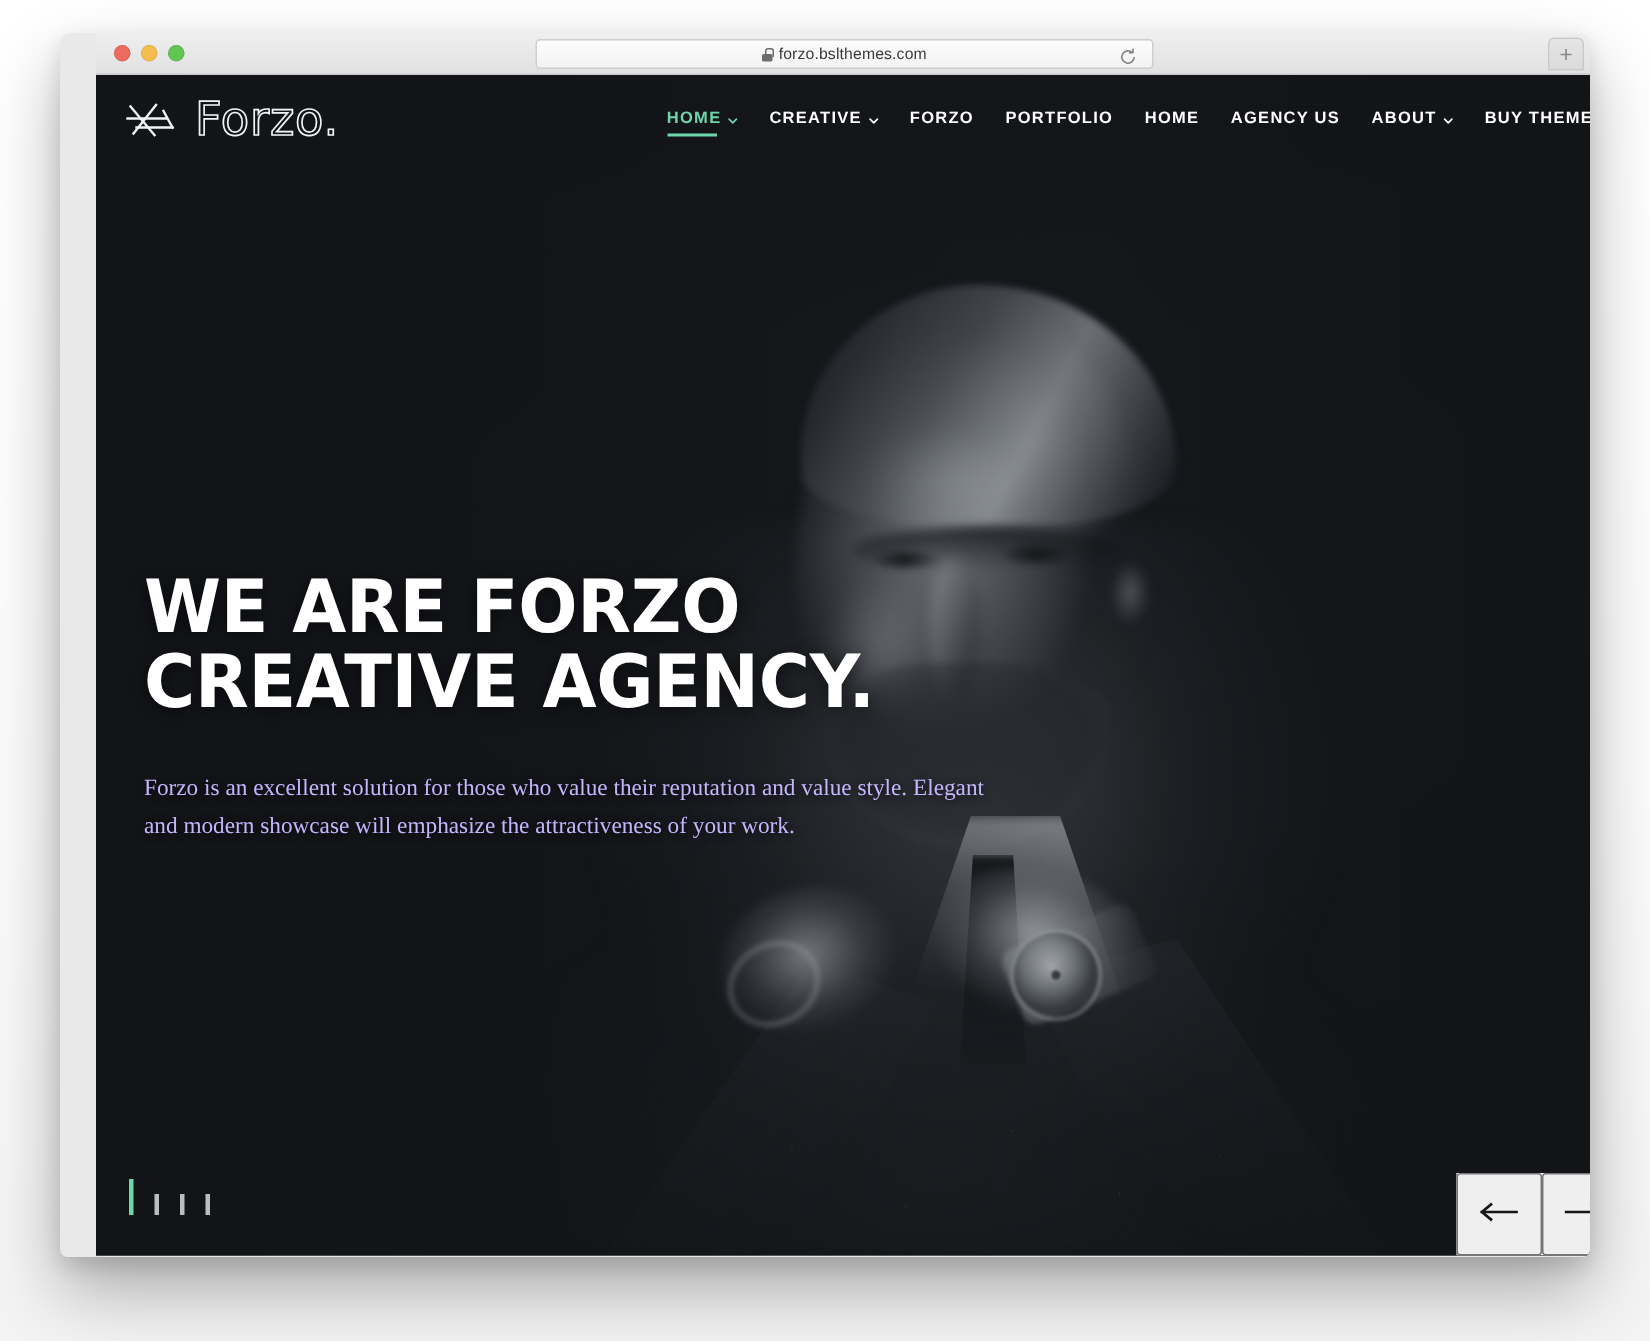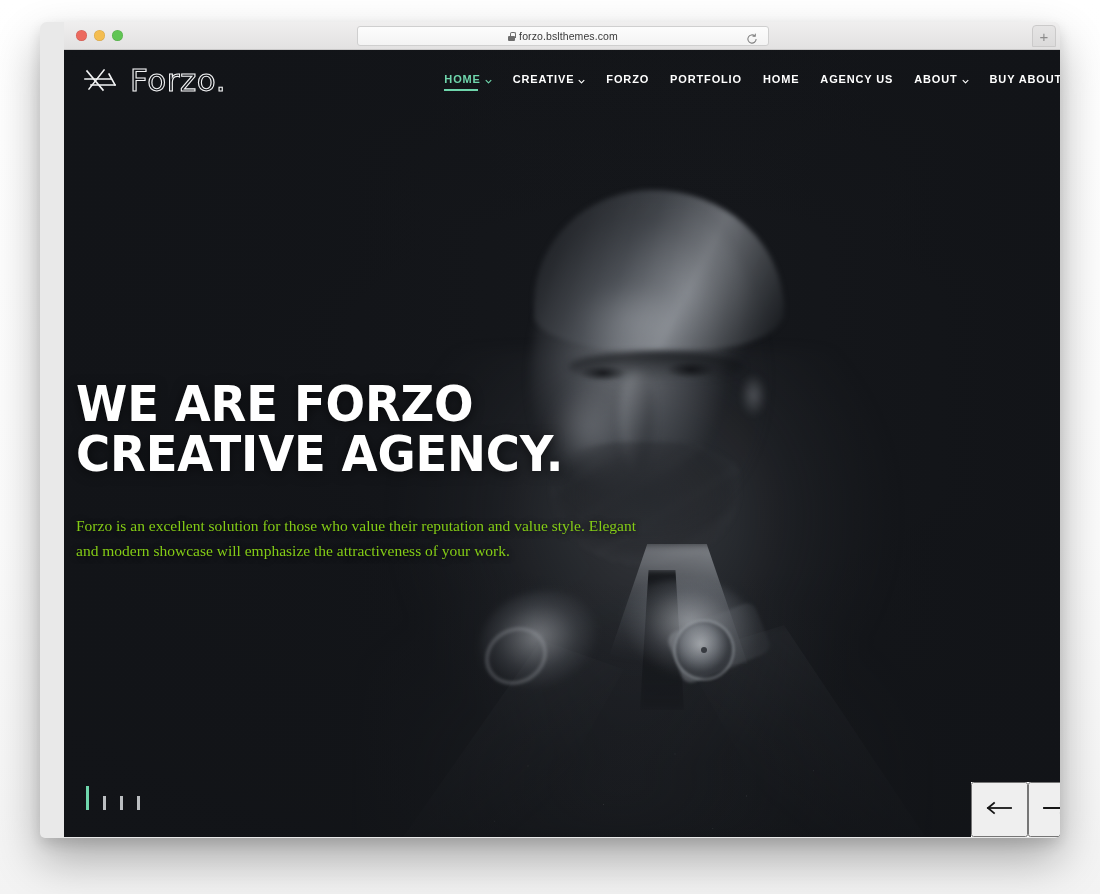--- a/index.html
+++ b/index.html
@@ -299,42 +299,42 @@
   .nav-item.active::after {
     content:"";
     position:absolute; left:0; right:14px; bottom:-3px;
     height:2px; background:#6fd6ac;
   }
   .caret { width:7px; height:7px; }
 
   
   .hero-content {
     position:absolute;
-    left:12px; top:330px;
+    left:32px; top:330px;
     width:600px;
     z-index:5;
   }
   .hero-title {
     font-family:"DejaVu Sans", sans-serif;
     font-size:49px;
     font-weight:bold;
     line-height:1.03;
     letter-spacing:-.2px;
     color:#ffffff;
     text-transform:uppercase;
     transform:scaleX(.95);
     transform-origin:left center;
     text-shadow:0 2px 12px rgba(0,0,0,.55);
   }
   .hero-desc {
     margin-top:32px;
     font-family:"Liberation Serif", serif;
     font-size:15.5px;
     line-height:1.62;
-    color:#84cc16;
+    color:#c4b5fd;
     width:560px;
     text-shadow:0 1px 6px rgba(0,0,0,.7);
   }
 
   
   .pagination {
     position:absolute;
     left:22px; bottom:27px;
     display:flex; align-items:flex-end; gap:14px;
     z-index:6;
@@ -472,21 +472,21 @@
           <a class="nav-item">
             <span>ABOUT</span>
             <span class="caret">
               <svg viewBox="0 0 10 10" fill="none" stroke="currentColor" stroke-width="1.6" stroke-linecap="round" stroke-linejoin="round">
                   <path d="M1.5 3.5 L5 7 L8.5 3.5"></path>
                 </svg>
             </span>
           </a>
 
           <a class="nav-item">
-            <span>BUY ABOUT</span>
+            <span>BUY THEME</span>
           </a>
 
         </nav>
       </header>
 
       <div class="hero-content">
         <h1 class="hero-title">WE ARE FORZO CREATIVE AGENCY.</h1>
         <p class="hero-desc">Forzo is an excellent solution for those who value their reputation and value style. Elegant and modern showcase will emphasize the attractiveness of your work.</p>
       </div>
 

